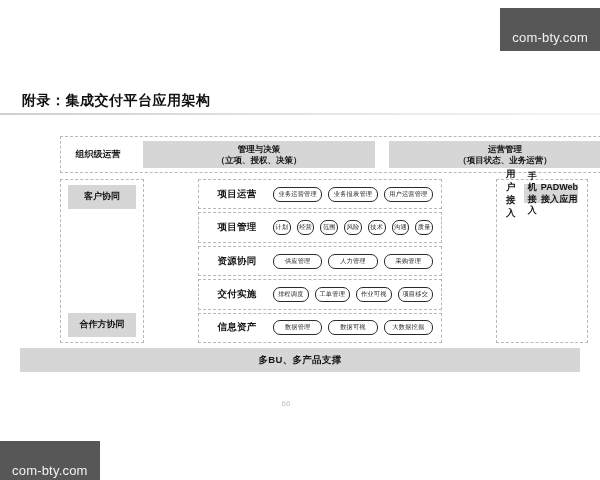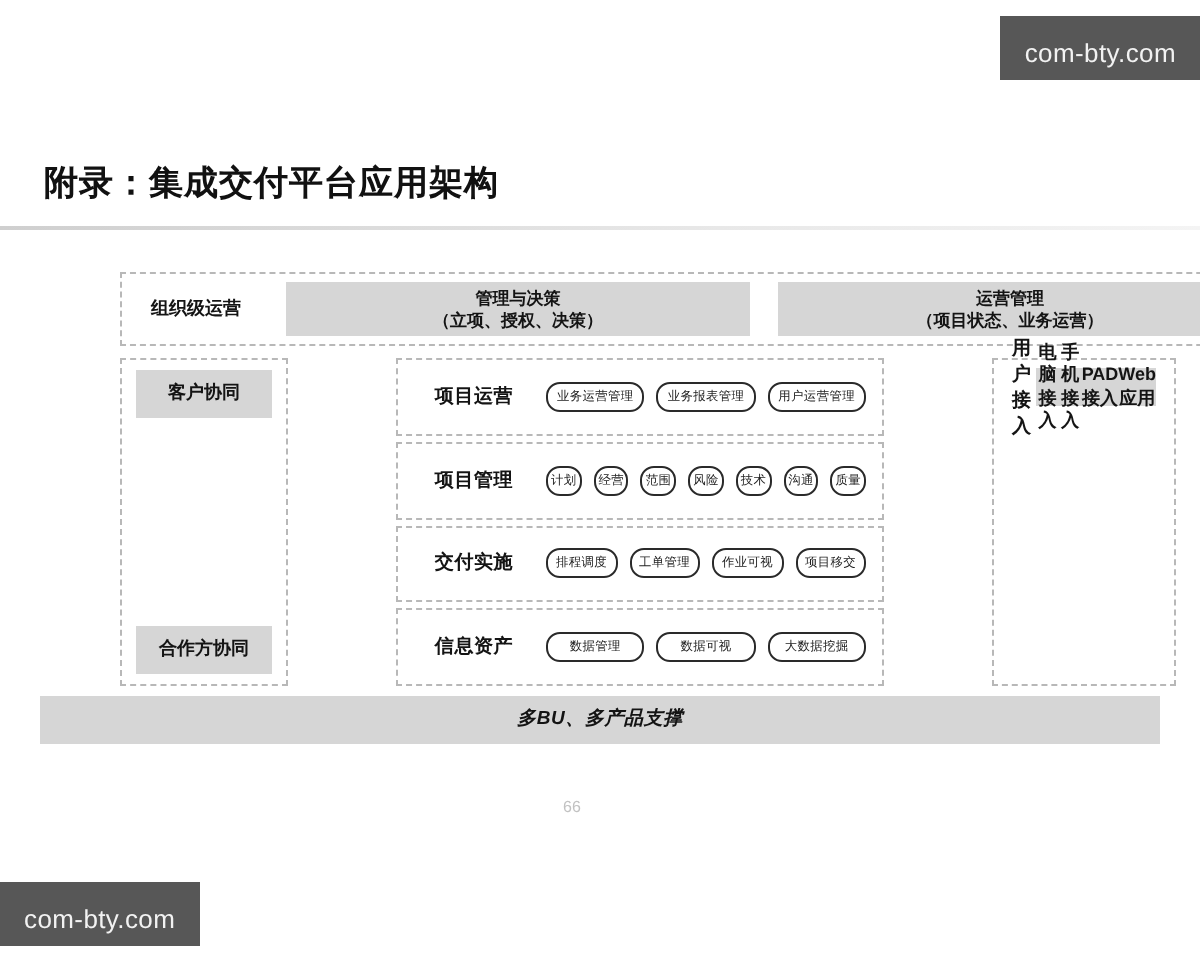--- a/index.html
+++ b/index.html
@@ -16,33 +16,33 @@
     color: #1a1a1a;
   }
 
   
   .watermark {
     position: absolute;
     background: #575757;
     color: #f2f2f2;
     font-size: 13px;
     letter-spacing: 0.2px;
-    padding: 12px 12px 6px 12px;
+    padding: 23px 12px 6px 12px;
     line-height: 1.1;
     white-space: nowrap;
   }
   .watermark.top   { right: 0px;  top: 8px; }
   .watermark.bottom{ left: 0px;   top: 441px; }
 
   
   .page-title {
     position: absolute;
     left: 22px;
-    top: 80px;
-    font-size: 17px;
+    top: 92px;
+    font-size: 14px;
     font-weight: 700;
     letter-spacing: 0.5px;
     color: #111111;
     white-space: nowrap;
   }
   .title-rule {
     position: absolute;
     left: 0px;
     top: 113px;
     width: 600px;
@@ -209,21 +209,20 @@
   .band-bottom {
     position: absolute;
     left: 0; top: 212px;
     width: 576px;
   }
   .band-bottom .gray-box {
     height: 24px;
     margin: 0 8px;
     font-size: 9.5px;
     letter-spacing: 0.3px;
-    font-style: italic;
   }
 
   
   .page-number {
     position: absolute;
     left: 0;
     top: 399px;
     width: 572px;
     text-align: center;
     font-size: 8px;
@@ -282,20 +281,28 @@
           <div class="pill">计划</div>
           <div class="pill">经营</div>
           <div class="pill">范围</div>
           <div class="pill">风险</div>
           <div class="pill">技术</div>
           <div class="pill">沟通</div>
           <div class="pill">质量</div>
         </div>
       </div>
 
+      <div class="cap-row dashed">
+        <div class="cap-row-label">资源协同</div>
+        <div class="pill-wrap">
+          <div class="pill">供应管理</div>
+          <div class="pill">人力管理</div>
+          <div class="pill">采购管理</div>
+        </div>
+      </div>
 
       <div class="cap-row dashed">
         <div class="cap-row-label">交付实施</div>
         <div class="pill-wrap">
           <div class="pill">排程调度</div>
           <div class="pill">工单管理</div>
           <div class="pill">作业可视</div>
           <div class="pill">项目移交</div>
         </div>
       </div>
@@ -306,21 +313,20 @@
           <div class="pill">数据管理</div>
           <div class="pill">数据可视</div>
           <div class="pill">大数据挖掘</div>
         </div>
       </div>
 
     </div>
 
     <div class="col-right dashed">
       <div class="access-head">用户接入</div>
-      <div class="gray-box">电脑接入</div>
       <div class="gray-box">手机接入</div>
       <div class="gray-box">PAD接入</div>
       <div class="gray-box">Web应用</div>
     </div>
 
   </div>
 
   <div class="band-bottom">
     <div class="gray-box">多BU、多产品支撑</div>
   </div>

